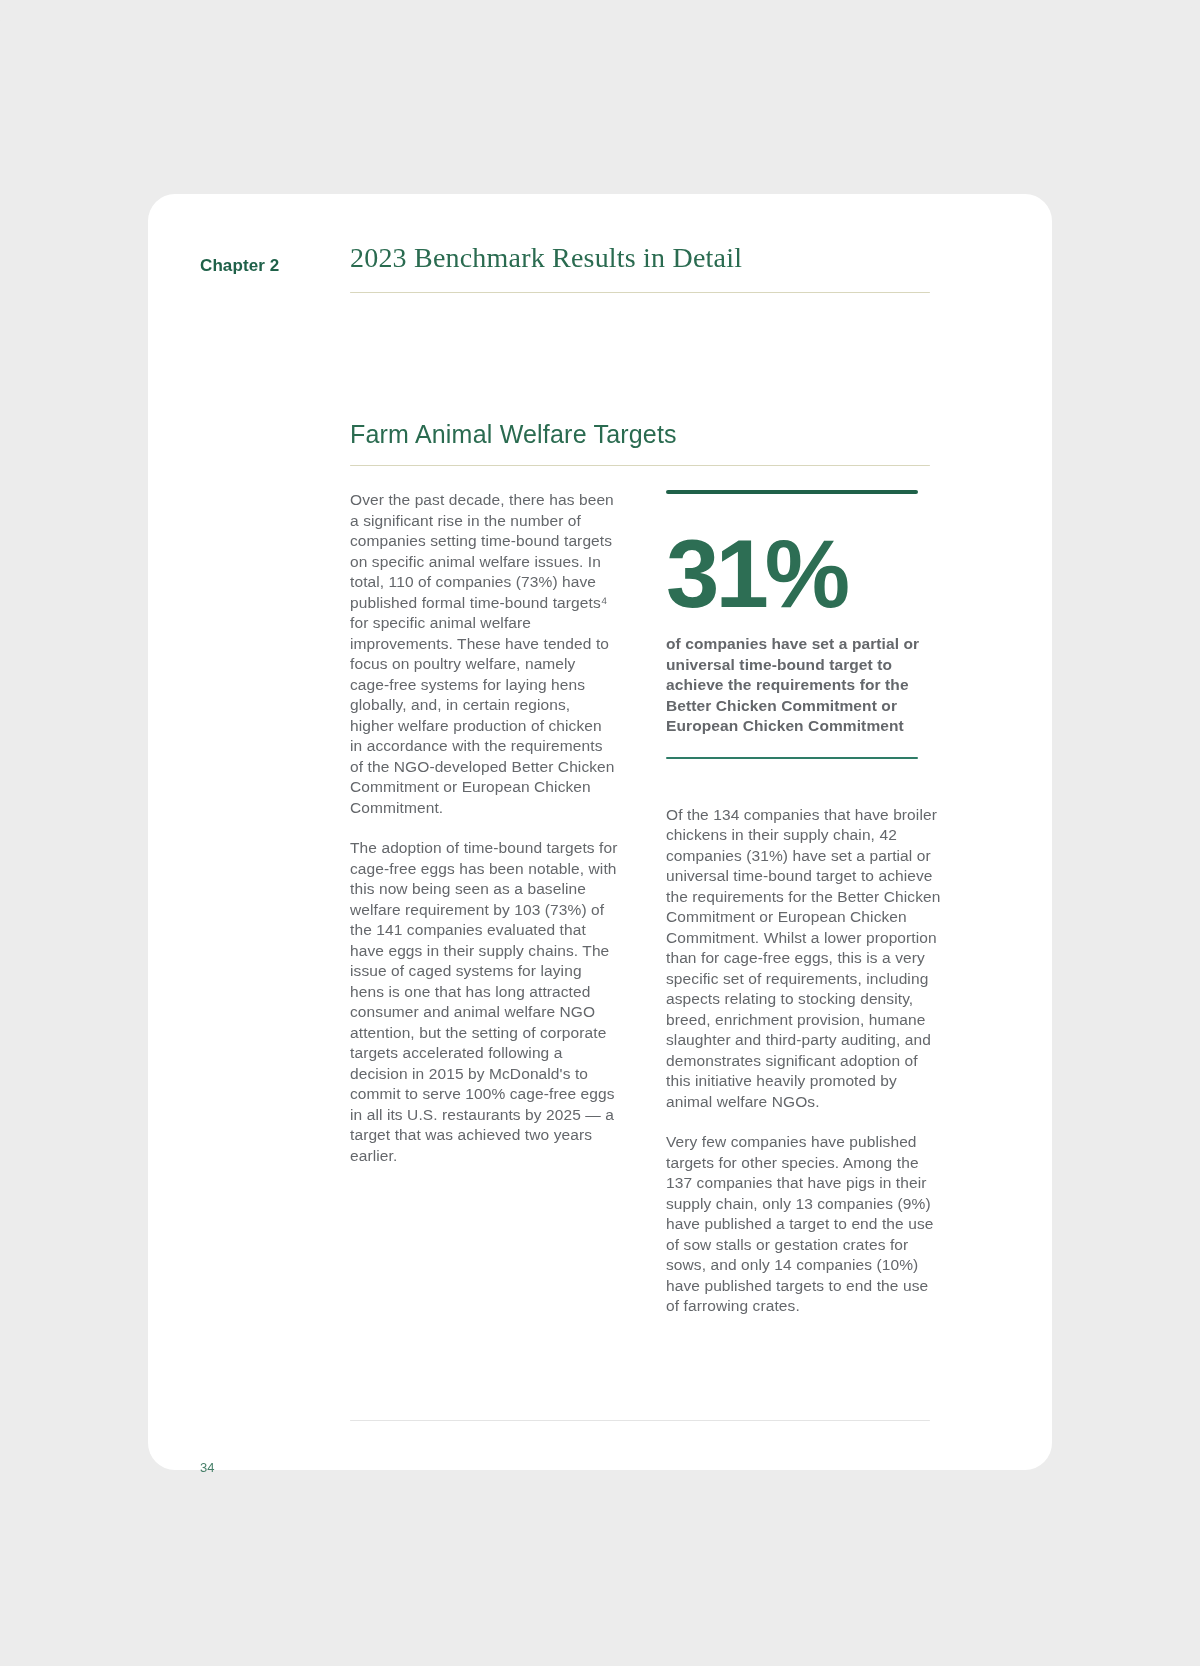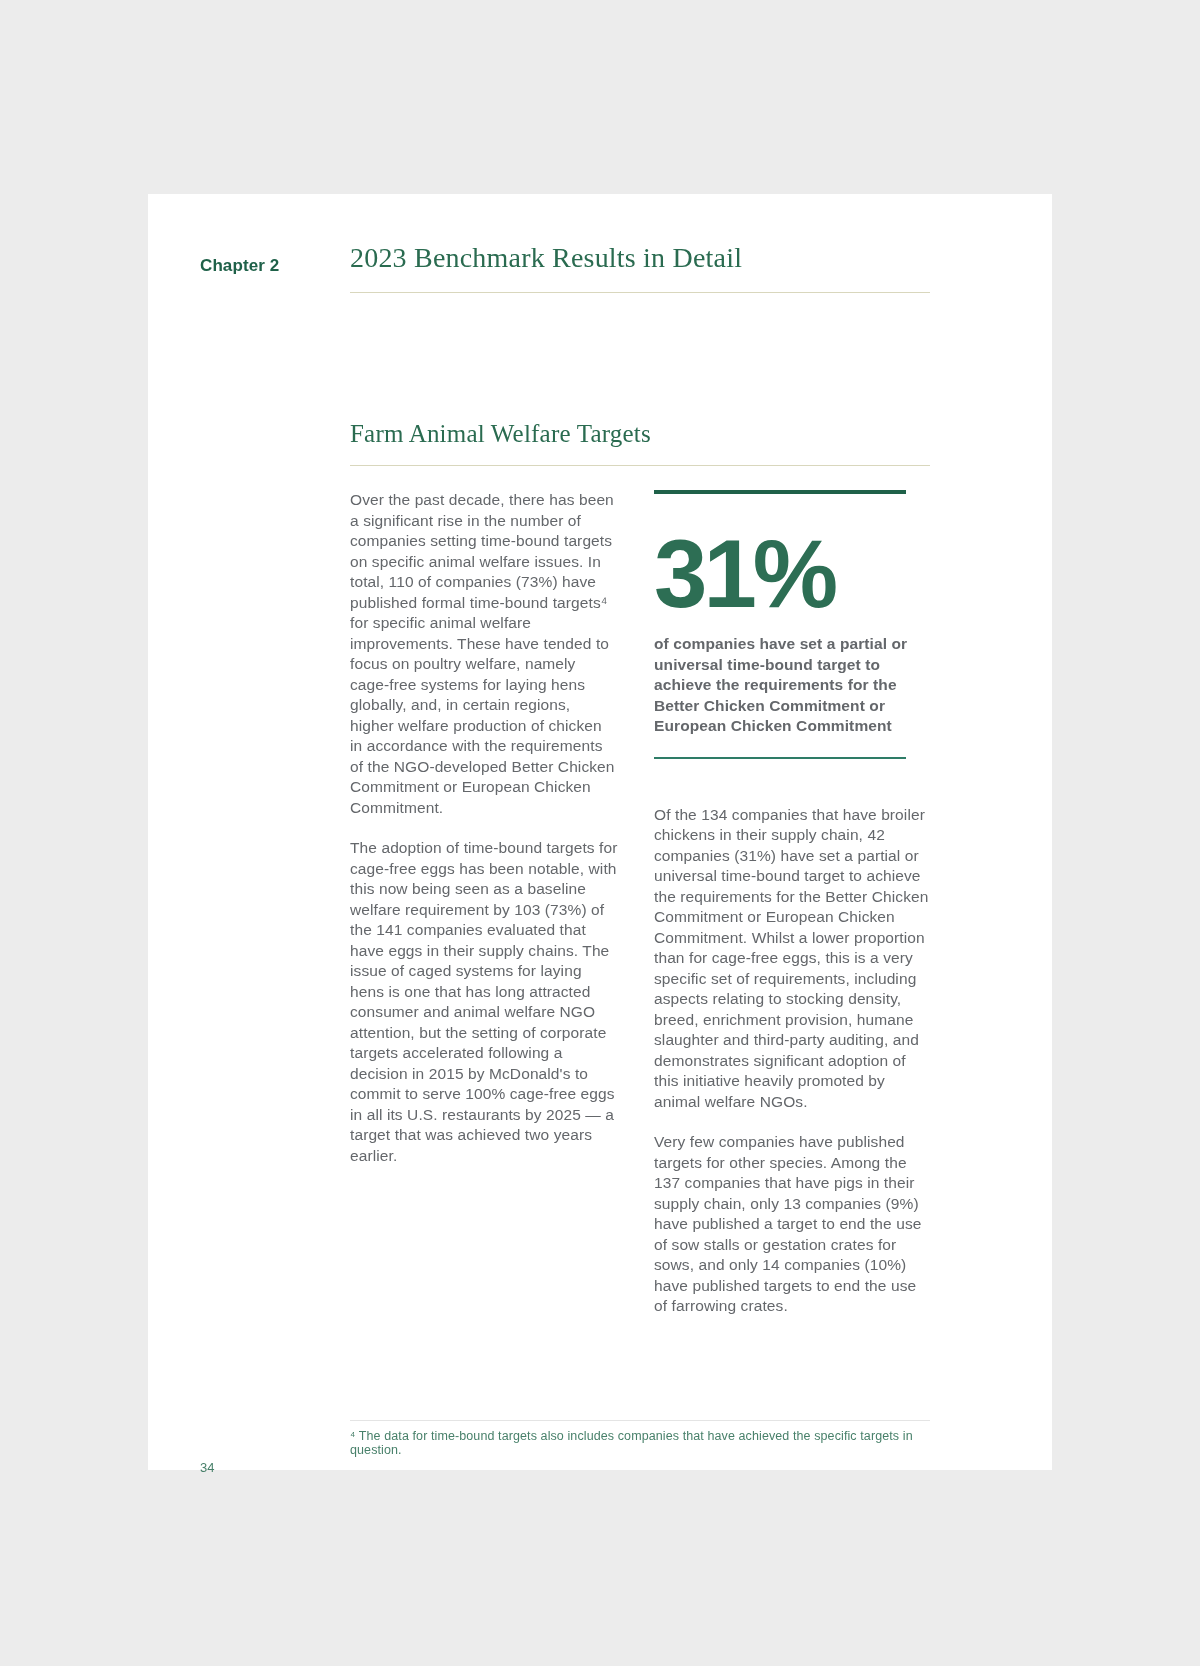--- a/index.html
+++ b/index.html
@@ -1,15 +1,15 @@
 <!DOCTYPE html>
 <html style="--green-dark: #1f6149; --green-serif: #2a6b50; --accent-green: #2d6e54; --teal: #10715c; --teal-rule: #2e7c67; --green-light: #48806a; --body-gray: #64676b; --rule-olive: #d9d7bd; --page-background: #ffffff; --canvas-background: #ececec;"><head>
 <meta charset="utf-8">
 <style>
-  * { margin: 0; padding: 0; box-sizing: border-box; }
+  * { margin: 0; padding: 0; box-sizing: border-box; border-radius: 27px; }
   html, body {
     width: 1200px; height: 1666px;
     background: #ececec;
     font-family: "Liberation Sans", sans-serif;
     overflow: hidden;
   }
   .canvas { position: relative; width: 1200px; height: 1666px; }
   .page {
     position: absolute;
     left: 148px; top: 194px;
@@ -30,33 +30,33 @@
     font-size: 28px;
     color: var(--green-serif, #2a6b50);
     letter-spacing: 0.2px;
     text-align: right;
   }
   .rule { position: absolute; height: 1px; background: var(--rule-olive, #d9d7bd); }
   .title-rule { left: 202px; top: 98px; width: 580px; }
   
   .section-title {
     position: absolute; left: 202px; top: 226px;
-    font-family: Liberation Serif, serif;
+    font-family: Liberation Sans, sans-serif;
     font-weight: 400;
     font-size: 25px;
     color: var(--green-serif, #2a6b50);
     letter-spacing: 0.2px;
   }
   .section-rule { left: 202px; top: 271px; width: 580px; }
   .columns {
     position: absolute; left: 202px; top: 296px;
     width: 580px;
     display: grid;
     grid-template-columns: 268px 276px;
-    column-gap: 36px;
+    column-gap: 48px;
   }
   .col p {
     font-size: 15.5px;
     line-height: 20.5px;
     color: var(--body-gray, #64676b);
     letter-spacing: 0.1px;
     margin-bottom: 20px;
   }
   
   .callout { margin-bottom: 46px; }
@@ -125,17 +125,16 @@
           <div class="stat">31%</div>
           <p class="callout-caption">of companies have set a partial or universal time-bound target to achieve the requirements for the Better Chicken Commitment or European Chicken Commitment</p>
           <div class="callout-bottomline"></div>
         </div>
         <p>Of the 134 companies that have broiler chickens in their supply chain, 42 companies (31%) have set a partial or universal time-bound target to achieve the requirements for the Better Chicken Commitment or European Chicken Commitment. Whilst a lower proportion than for cage-free eggs, this is a very specific set of requirements, including aspects relating to stocking density, breed, enrichment provision, humane slaughter and third-party auditing, and demonstrates significant adoption of this initiative heavily promoted by animal welfare NGOs.</p>
         <p>Very few companies have published targets for other species. Among the 137 companies that have pigs in their supply chain, only 13 companies (9%) have published a target to end the use of sow stalls or gestation crates for sows, and only 14 companies (10%) have published targets to end the use of farrowing crates.</p>
       </div>
     </div>
 
     <div class="rule footer-rule"></div>
-    <p class="footnote">⁴ The data for time-bound targets also includes companies that have achieved the specific targets in question.</p>
     <div class="page-number">34</div>
 
   </div>
 </div>
 
 </body></html>

